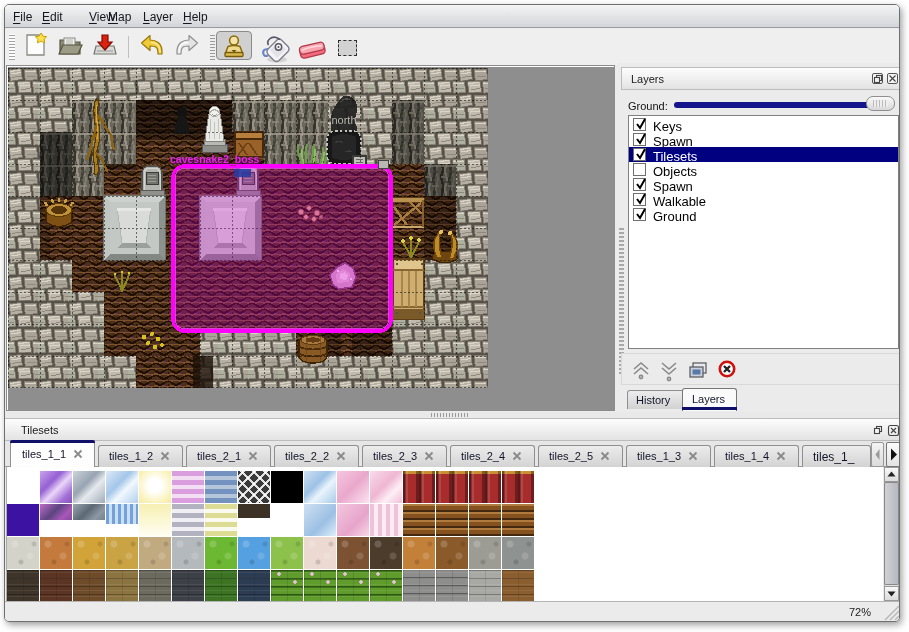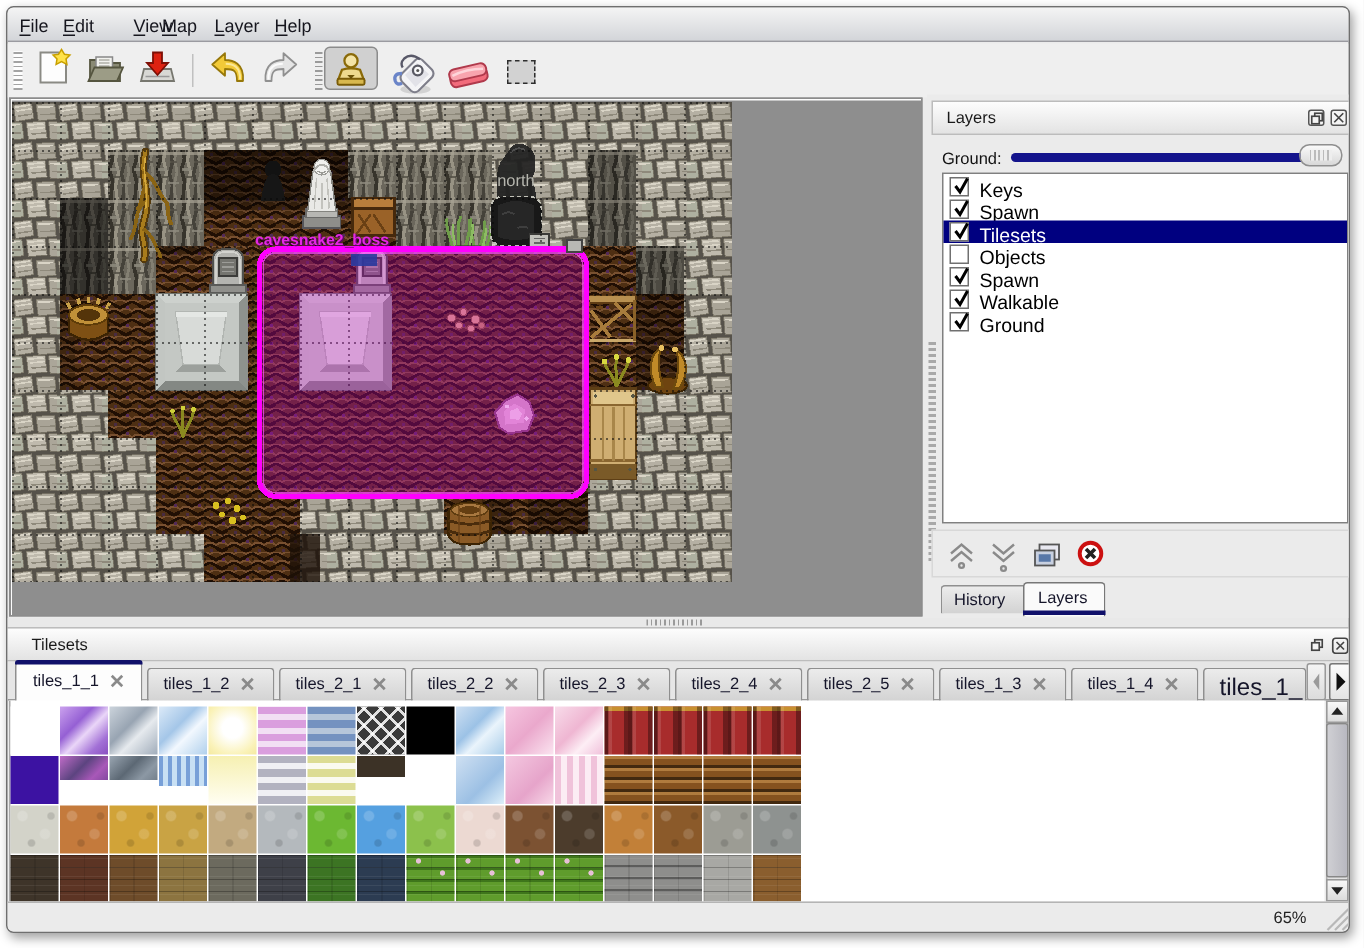--- a/index.html
+++ b/index.html
@@ -541,21 +541,21 @@
 <div class="ab" style="left:632px;top:445px;font-size:11px;color:#15152a">tiles_1_3</div>
 <svg class="ab" style="left:683px;top:446px" width="10" height="10">
       <path d="M1.5 1.5 l7 7 m0 -7 l-7 7" stroke="#8a8a8a" stroke-width="1.8"></path>
     </svg>
 <div class="ab tab" style="left:709px;top:440px;width:85px;height:23px"></div>
 <div class="ab" style="left:720px;top:445px;font-size:11px;color:#15152a">tiles_1_4</div>
 <svg class="ab" style="left:771px;top:446px" width="10" height="10">
       <path d="M1.5 1.5 l7 7 m0 -7 l-7 7" stroke="#8a8a8a" stroke-width="1.8"></path>
     </svg>
 <div class="ab tab" style="left:797px;top:440px;width:69px;height:23px"></div>
-<div class="ab" style="left:808px;top:445px;font-size:16px;color:#15152a">tiles_1_</div>
+<div class="ab" style="left:808px;top:445px;font-size:12px;color:#15152a">tiles_1_</div>
 <div class="ab" style="left:866px;top:437px;width:13px;height:25px;background:linear-gradient(#f4f4f4,#dcdcdc);border:1px solid #999;border-radius:2px"></div>
 <svg class="ab" style="left:866px;top:437px" width="13" height="25">
       <path d="M8.5 7 l-4 5.5 4 5.5 z" fill="#9a9a9a"></path>
     </svg>
 <div class="ab" style="left:881px;top:437px;width:15px;height:25px;background:linear-gradient(#fbfbfb,#e4e4e4);border:1px solid #777;border-radius:2px"></div>
 <svg class="ab" style="left:881px;top:437px" width="15" height="25">
       <path d="M5 6.5 l6 6 -6 6 z" fill="#111"></path>
     </svg>
 <div class="ab" style="left:1px;top:462px;width:877px;height:134px;background:#fff;border-left:1px solid #aaa"></div>
 <div class="tile" style="left:2px;top:466px;height:32px;background:#ffffff"></div>
@@ -658,18 +658,18 @@
 <div class="ab" style="left:879px;top:462px;width:15px;height:15px;background:linear-gradient(#f8f8f8,#dcdcdc);border:1px solid #999"></div>
 <svg class="ab" style="left:879px;top:462px" width="15" height="15">
       <path d="M7.5 4.5 l4 5 h-8 z" fill="#222"></path>
     </svg>
 <div class="ab" style="left:879px;top:477px;width:15px;height:103px;background:linear-gradient(90deg,#d0d0d4,#b8b8c0);border:1px solid #888;border-radius:2px"></div>
 <div class="ab" style="left:879px;top:581px;width:15px;height:15px;background:linear-gradient(#f8f8f8,#dcdcdc);border:1px solid #999"></div>
 <svg class="ab" style="left:879px;top:581px" width="15" height="15">
       <path d="M7.5 10.5 l4 -5 h-8 z" fill="#222"></path>
     </svg>
 <div class="ab statusbar"></div>
-<div class="ab" style="left:844px;top:601px;font-size:11px;color:#222">65%</div>
+<div class="ab" style="left:844px;top:601px;font-size:11px;color:#222">72%</div>
 <svg class="ab" style="left:878px;top:599px" width="17" height="18">
 <g stroke="#b8b8b8" stroke-width="1.5">
         <path d="M16 2 L2 16 M16 7 L7 16 M16 12 L12 16"></path>
       </g>
     </svg>
 </div>
 </body></html>

